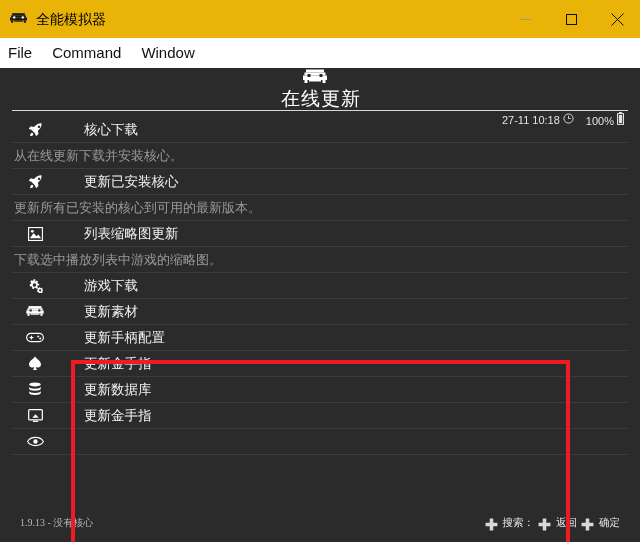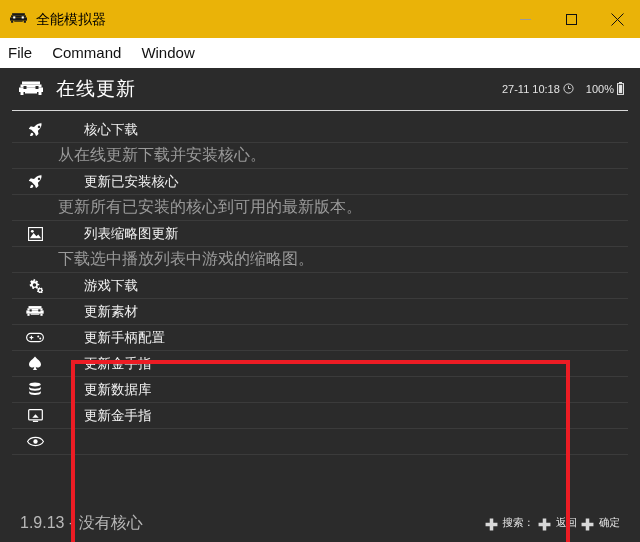--- a/index.html
+++ b/index.html
@@ -81,20 +81,21 @@
     background: #2b2b2b;
     overflow: hidden;
   }
 
   .ra-header {
     height: 42px;
     display: flex;
     align-items: center;
     padding: 0 16px 0 18px;
     background: #2b2b2b;
+    flex-direction: column;
   }
   .ra-header-icon {
     width: 26px;
     height: 18px;
     margin-right: 12px;
     flex: none;
   }
   .ra-header-title {
     font-size: 19px;
     color: #ffffff;
@@ -103,21 +104,21 @@
   .ra-header-right {
     margin-left: auto;
     display: flex;
     align-items: center;
     gap: 12px;
     color: #e3e3e3;
     font-size: 11px;
   }
   .ra-clock, .ra-battery {
     display: flex;
-    align-items: center;
+    align-items: flex-end;
     gap: 3px;
   }
 
   .ra-divider {
     height: 1px;
     background: #d8d8d8;
     margin: 0 12px;
   }
 
   
@@ -154,24 +155,23 @@
   }
   .sub {
     height: 26px;
     display: flex;
     align-items: center;
     padding-left: 2px;
     border-bottom: 1px solid #3b3b3b;
     box-sizing: border-box;
   }
   .sub span {
-    font-size: 16px;
+    font-size: 13px;
     color: #9a9a9a;
     white-space: nowrap;
-    margin-left: 44px;
   }
 
   
   .red-box {
     position: absolute;
     left: 71px;
     top: 292px;
     width: 499px;
     height: 192px;
     border: 4px solid #ec1c24;
@@ -184,22 +184,23 @@
     position: absolute;
     left: 0;
     right: 0;
     bottom: 0;
     height: 38px;
     display: flex;
     align-items: center;
     padding: 0 20px 0 20px;
   }
   .ra-version {
-    font-size: 16px;
+    font-size: 10px;
     color: #b8b8b8;
+    font-family: Liberation Serif, serif;
   }
   .ra-hints {
     margin-left: auto;
     display: flex;
     align-items: center;
     gap: 4px;
   }
   .hint {
     display: flex;
     align-items: center;

